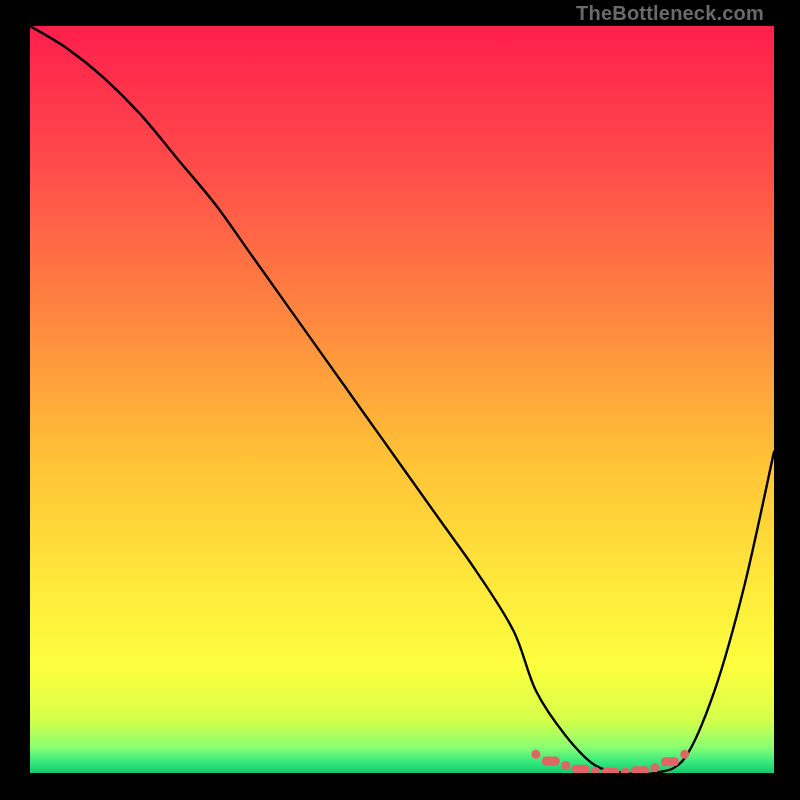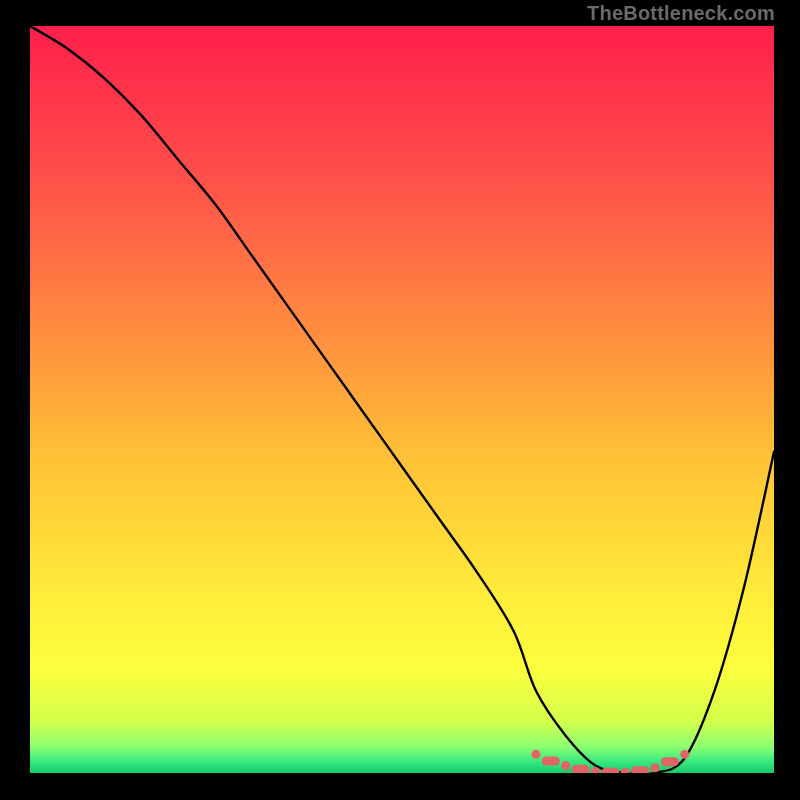--- a/index.html
+++ b/index.html
@@ -14,21 +14,21 @@
     position: absolute;
     left: 0;
     top: 0;
     width: 800px;
     height: 800px;
     background: #000;
   }
   .watermark {
     position: absolute;
     top: 2px;
-    right: 25px;
+    right: 36px;
     font-family: Arial, Helvetica, sans-serif;
     font-size: 20px;
     font-weight: 600;
     color: #6a6a6a;
     letter-spacing: 0.2px;
   }
   svg {
     position: absolute;
     left: 30px;
     top: 26px;

